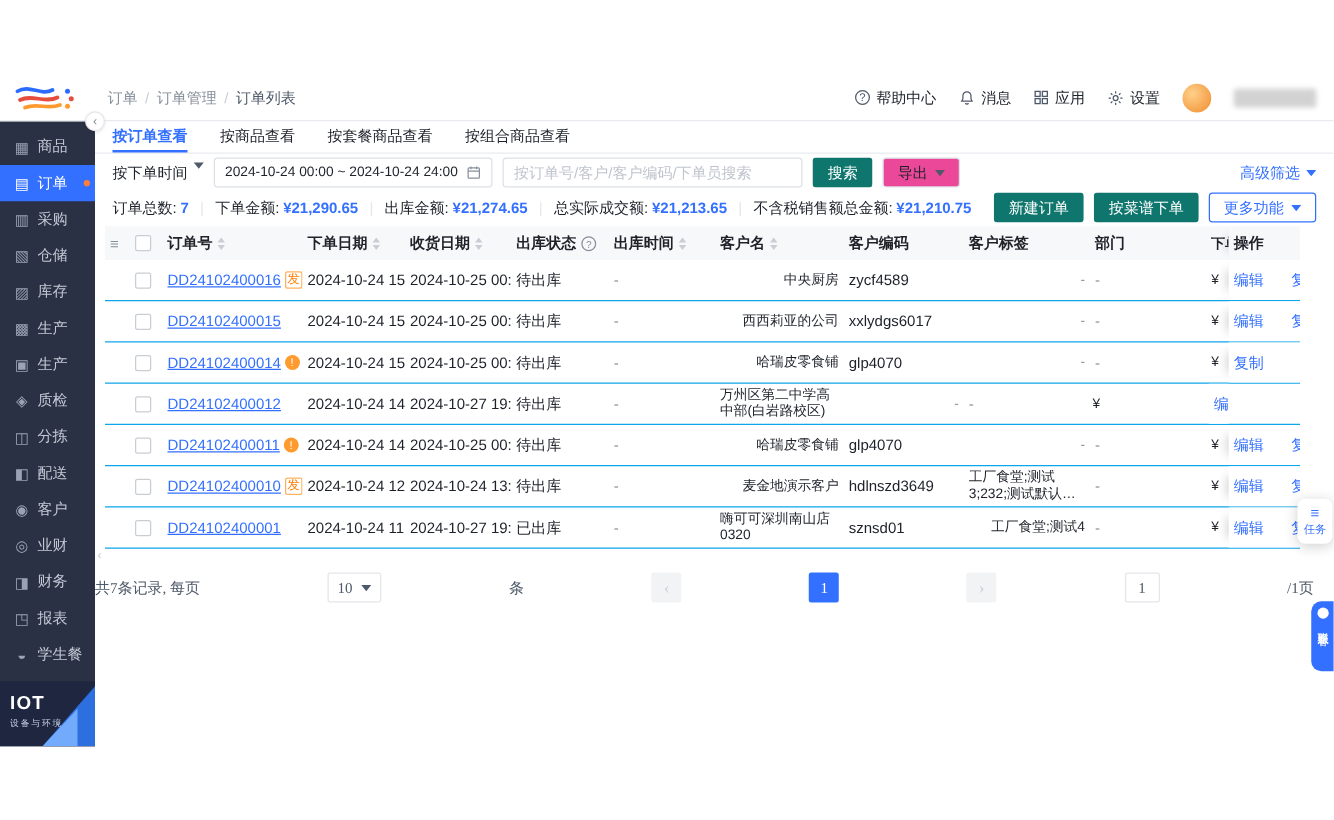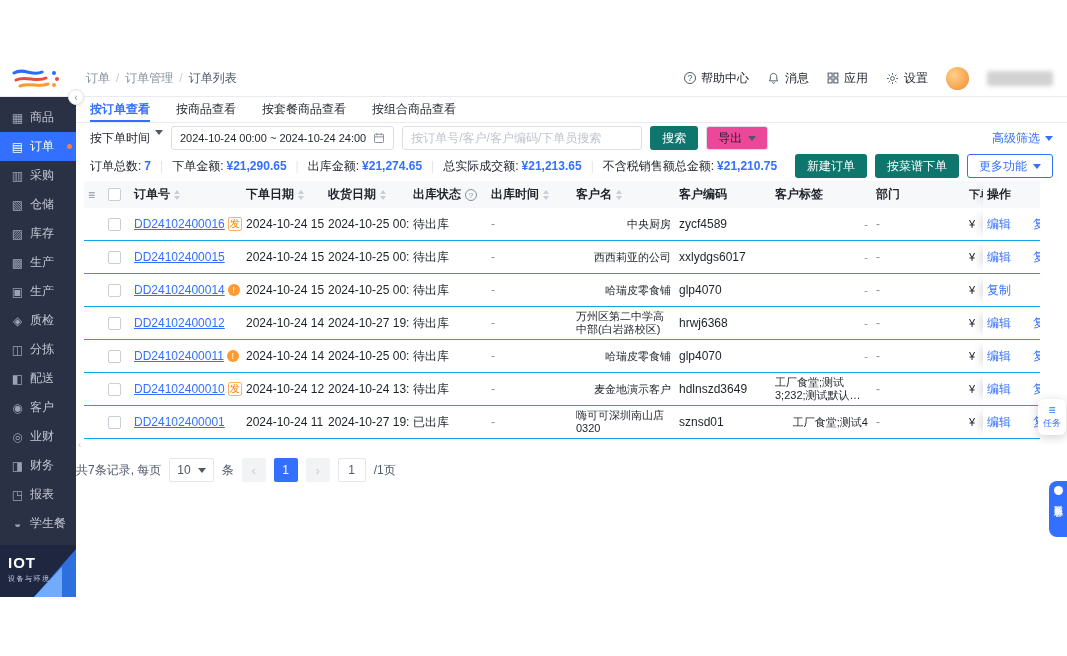--- a/index.html
+++ b/index.html
@@ -83,21 +83,21 @@
   .alink:last-child{margin-right:0;}
   .badge{margin-left:3px;color:#ff7d00;border:1px solid #ffb25e;border-radius:2px;font-size:10px;padding:0 1px;line-height:12px;display:inline-block;background:#fff;}
   .warn-ic{margin-left:3px;width:12px;height:12px;border-radius:50%;background:#ff9a2e;color:#fff;font-size:9px;line-height:12px;text-align:center;display:inline-block;flex:0 0 12px;}
   .dim{color:#86909c;}
   .c-actions{box-shadow:-10px 0 8px -8px rgba(31,35,41,.18);background:#fff;}
   .t-head .c-actions{background:#f7f8fa;}
   .th.c-amount,.td.c-amount{padding:0 0 0 2px;font-size:11px;}
   .hsb-left{position:absolute;left:2px;top:342px;color:#c9cdd4;font-size:10px;}
 
   
-  .pagination{display:flex;align-items:center;justify-content:flex-start;gap:8px;padding:19px 16px 0 0;color:#4e5969;}
+  .pagination{display:flex;align-items:center;justify-content:space-between;gap:8px;padding:19px 16px 0 0;color:#4e5969;font-family:Liberation Serif, serif;}
   .pg-size{height:24px;border:1px solid #e5e6eb;border-radius:2px;display:inline-flex;align-items:center;gap:7px;padding:0 7px;cursor:pointer;}
   .pg-btn{width:24px;height:24px;background:#f2f3f5;border-radius:2px;display:inline-flex;align-items:center;justify-content:center;color:#c9cdd4;cursor:pointer;font-size:13px;}
   .pg-cur{width:24px;height:24px;background:#3370ff;color:#fff;border-radius:2px;display:inline-flex;align-items:center;justify-content:center;cursor:pointer;}
   .pg-jump{width:28px;height:24px;border:1px solid #e5e6eb;border-radius:2px;display:inline-flex;align-items:center;justify-content:center;}
 
   
   .task-widget{position:absolute;left:1038px;top:399px;width:28px;height:36px;background:#fff;border-radius:6px;box-shadow:0 2px 10px rgba(29,33,41,.22);display:flex;flex-direction:column;align-items:center;justify-content:center;gap:1px;z-index:8;cursor:pointer;}
   .task-ic{color:#3370ff;font-size:12px;line-height:12px;}
   .task-lb{color:#3370ff;font-size:9px;}
   .contact-widget{position:absolute;right:0;top:481px;width:18px;height:56px;background:#3370ff;border-radius:8px 0 0 8px;display:flex;flex-direction:column;align-items:center;padding-top:5px;gap:3px;z-index:8;cursor:pointer;}
@@ -452,21 +452,20 @@
     <div class="td c-order_no">
               <a class="olink">DD24102400012</a>
             </div>
     <div class="td c-order_date">2024-10-24 14:26</div>
     <div class="td c-delivery_date">2024-10-27 19:00</div>
     <div class="td c-outbound_status">待出库</div>
     <div class="td c-outbound_time dim">-</div>
     <div class="td c-customer_name">
               <span class="clamp2">万州区第二中学高中部(白岩路校区)</span>
             </div>
-    <div class="td c-customer_code">hrwj6368</div>
     <div class="td c-customer_tag dim">
               <span class="clamp2">-</span>
             </div>
     <div class="td c-department dim">-</div>
     <div class="td c-amount">¥</div>
     <div class="td c-actions">
               <a class="alink">编辑</a>
               <a class="alink">复制</a>
             </div>
   </div>

